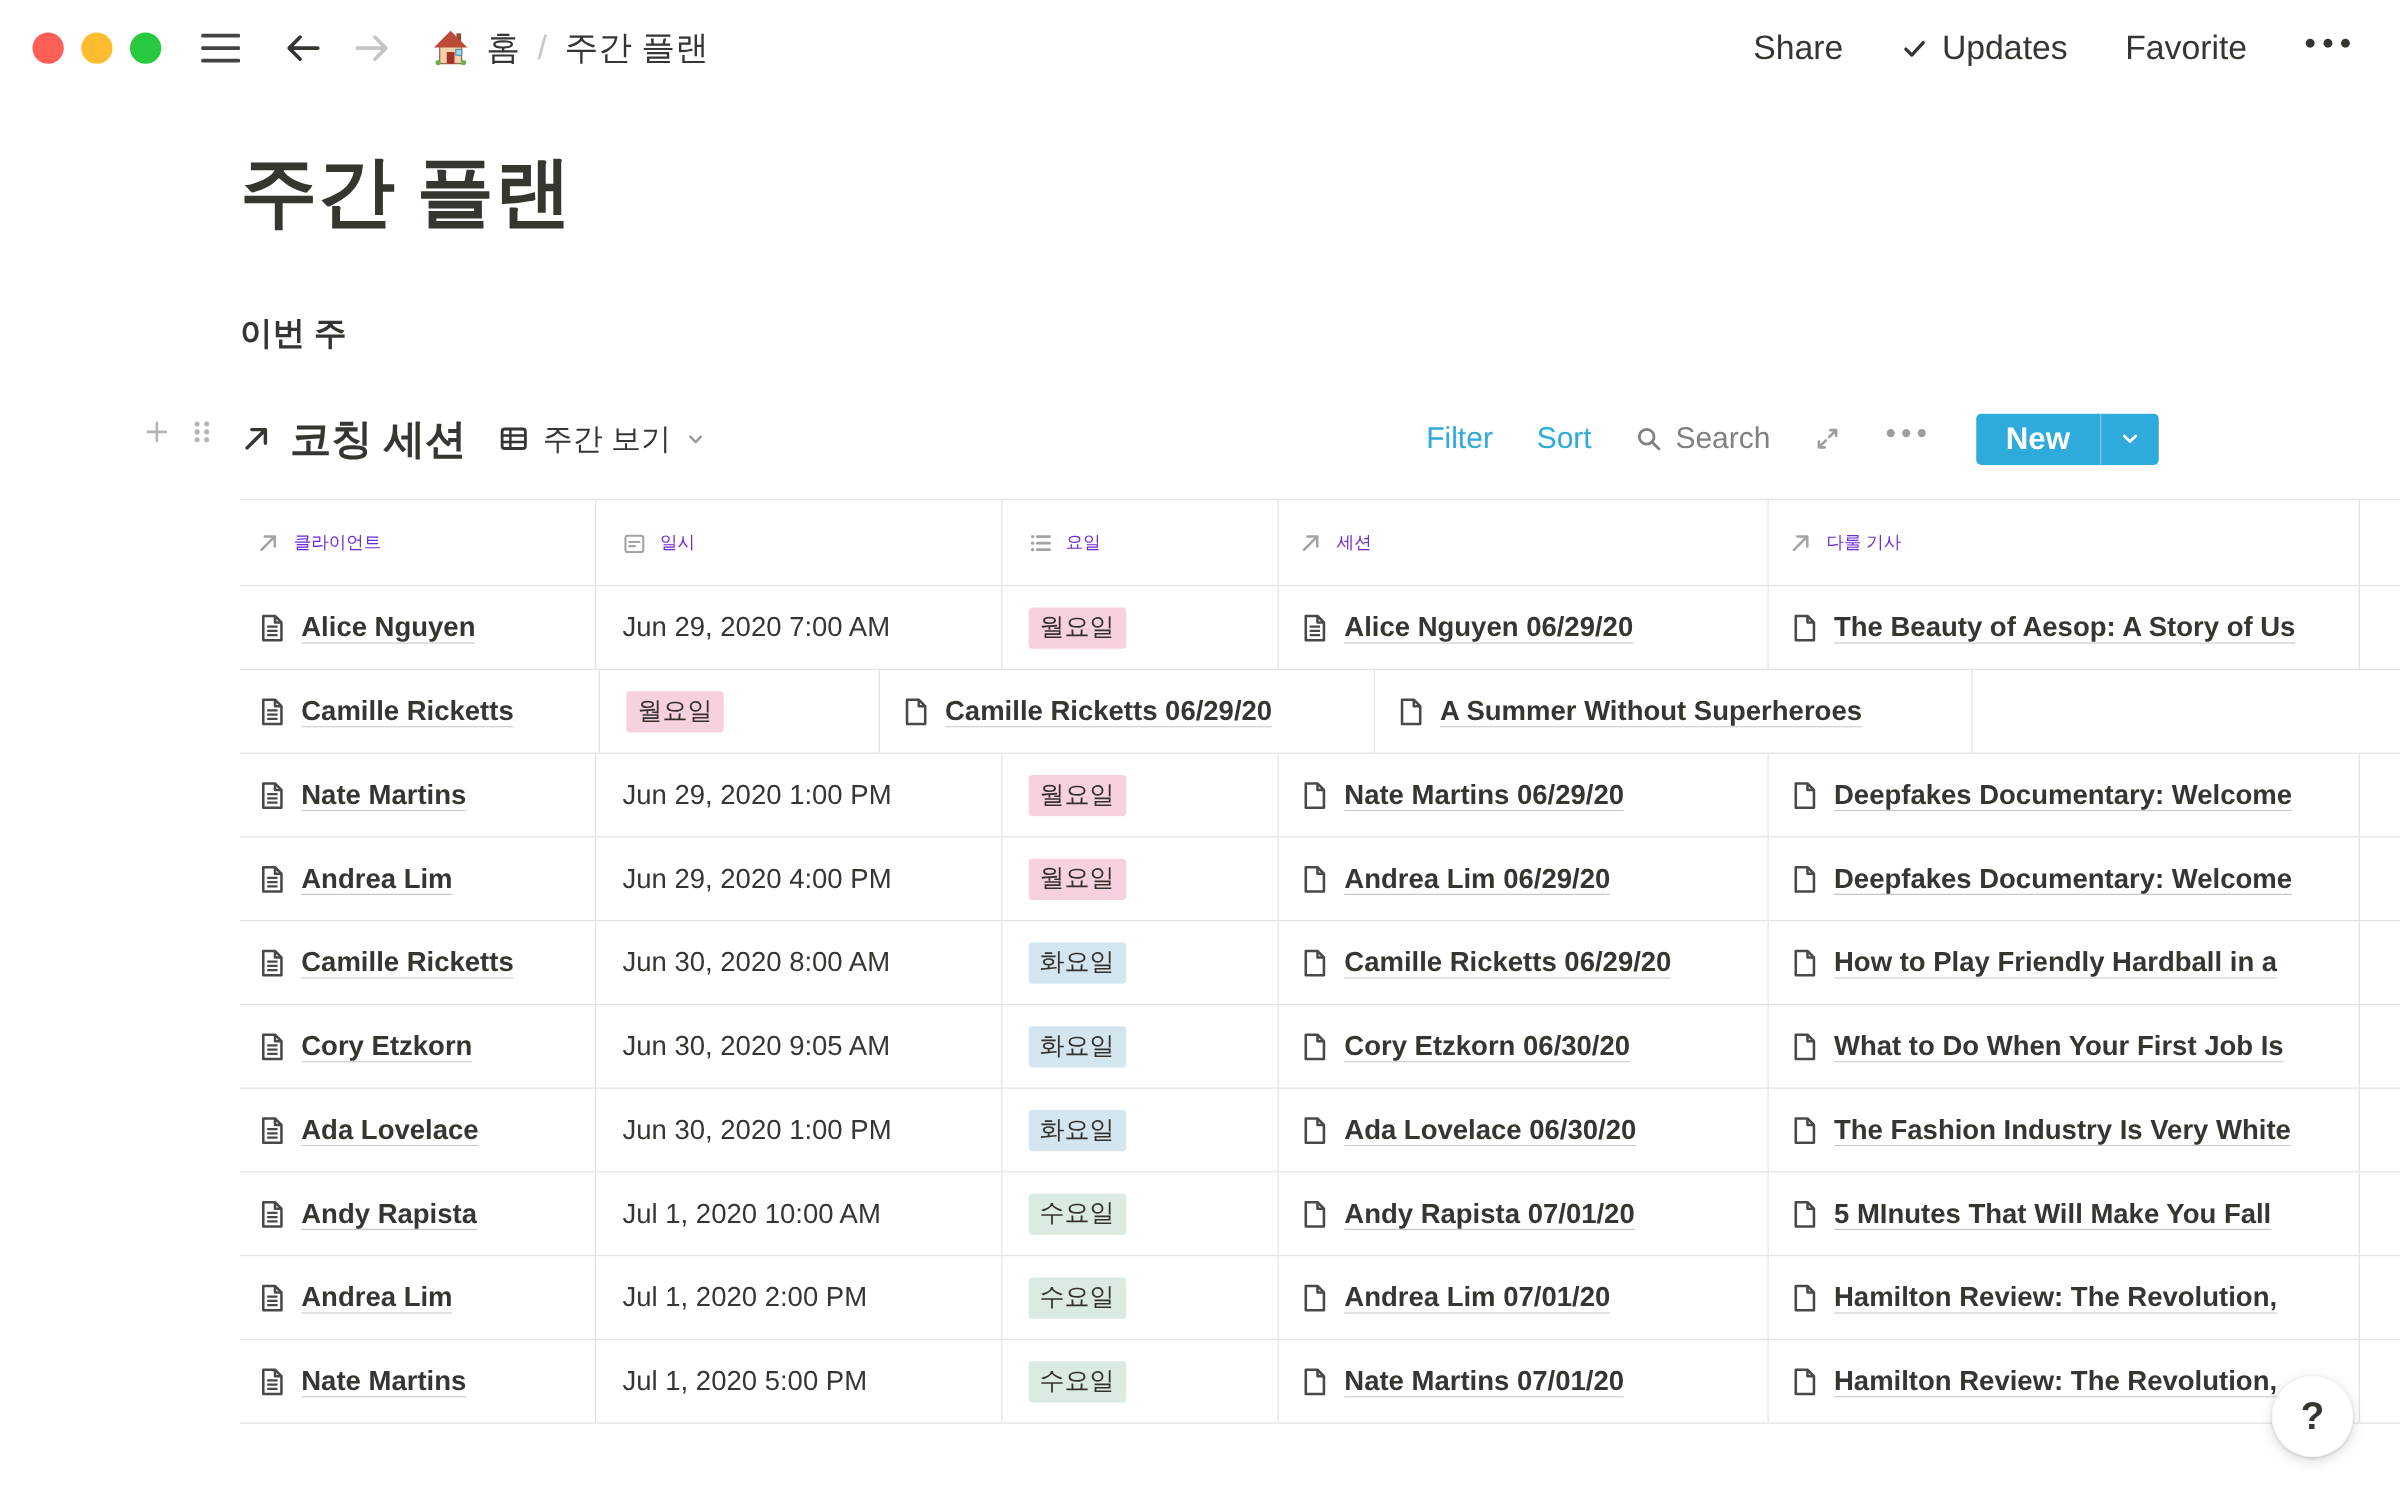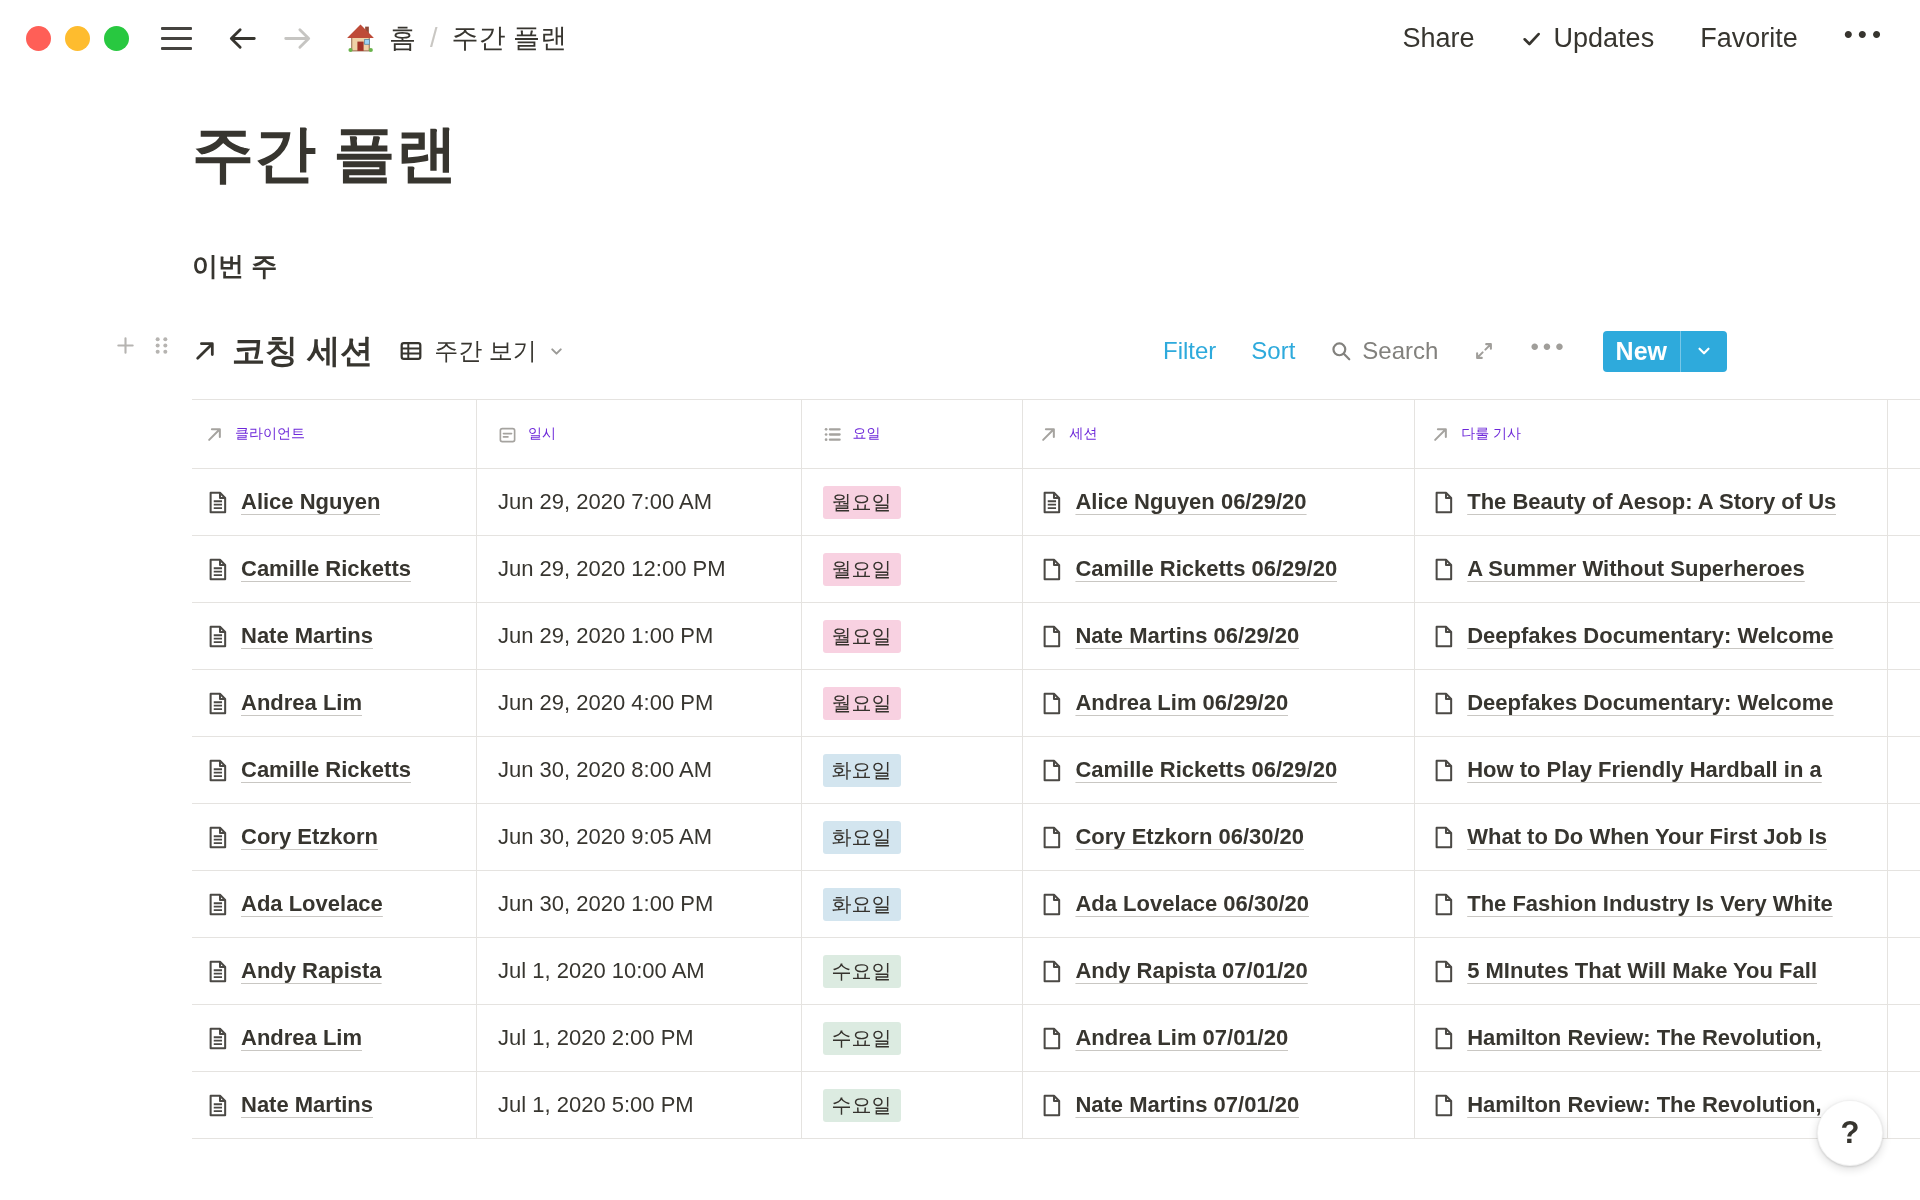--- a/index.html
+++ b/index.html
@@ -32,21 +32,21 @@
   .left-controls{position:absolute;left:-78px;top:4px;display:flex;gap:13px;color:#B6B4B1}
   .rel-arrow-dark{color:#37352F;margin-right:14px}
   .collection-name{font-size:33px;font-weight:700;margin-right:26px}
   .view-switcher{display:flex;align-items:center;gap:11px;font-size:24px;cursor:pointer}
   .view-chevron{color:#9B9A97}
   .toolbar{margin-left:auto;display:flex;align-items:center;gap:35px;font-size:24px}
   .accent-link{color:#2EAADC;cursor:pointer}
   .gray-item{color:#82817D;display:flex;align-items:center;gap:10px;cursor:pointer}
   .toolbar-dots{color:#A09E9A;font-size:24px;letter-spacing:4px;line-height:1;padding-bottom:8px}
   .new-button{display:flex;background:#2EAADC;color:#fff;border-radius:4px;height:41px;overflow:hidden;cursor:pointer}
-  .new-label{display:flex;align-items:center;padding:0 13px;font-size:25px;font-weight:700}
+  .new-label{display:flex;align-items:center;padding:0 24px;font-size:25px;font-weight:700}
   .new-chevron{width:46px;display:flex;align-items:center;justify-content:center;border-left:1px solid rgba(255,255,255,0.35)}
   
   .table{width:1728px;margin-top:27px;border-top:1px solid #E5E3E0;font-size:22px}
   .tr{display:flex;height:66px;border-bottom:1px solid #E5E3E0}
   .tr.header{height:68px;color:#6d28d9;font-size:14px}
   .td{display:flex;align-items:center;gap:11px;padding:0 16px;border-right:1px solid #E5E3E0;
       box-sizing:border-box;white-space:nowrap;overflow:hidden;height:100%}
   .c1{width:288px;padding-left:13px}
   .c2{width:328px;padding-left:21px}
   .c3{width:224px;padding-left:21px}
@@ -297,23 +297,20 @@
     <div class="td cstub"></div>
   </div>
 
   <div class="tr">
     <div class="td c1">
       <svg class="page-icon" width="25" height="25">
               <use href="#i-page-text"></use>
             </svg>
       <span class="cell-link">Camille Ricketts</span>
     </div>
-    <div class="td c2">
-      <span class="cell-plain">Jun 29, 2020 12:00 PM</span>
-    </div>
     <div class="td c3">
       <span class="badge" style="background-color: rgb(248, 209, 225);">월요일</span>
     </div>
     <div class="td c4">
 
       <svg class="page-icon" width="25" height="25">
               <use href="#i-page-blank"></use>
             </svg>
       <span class="cell-link">Camille Ricketts 06/29/20</span>
     </div>

